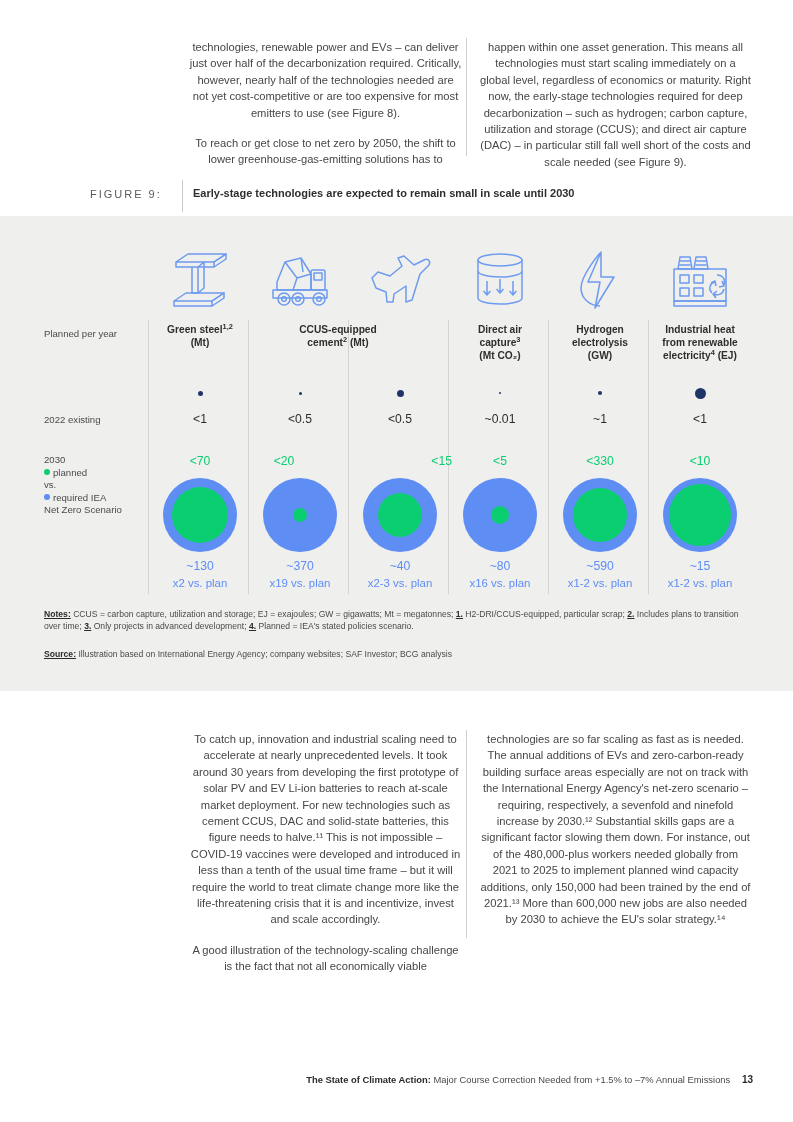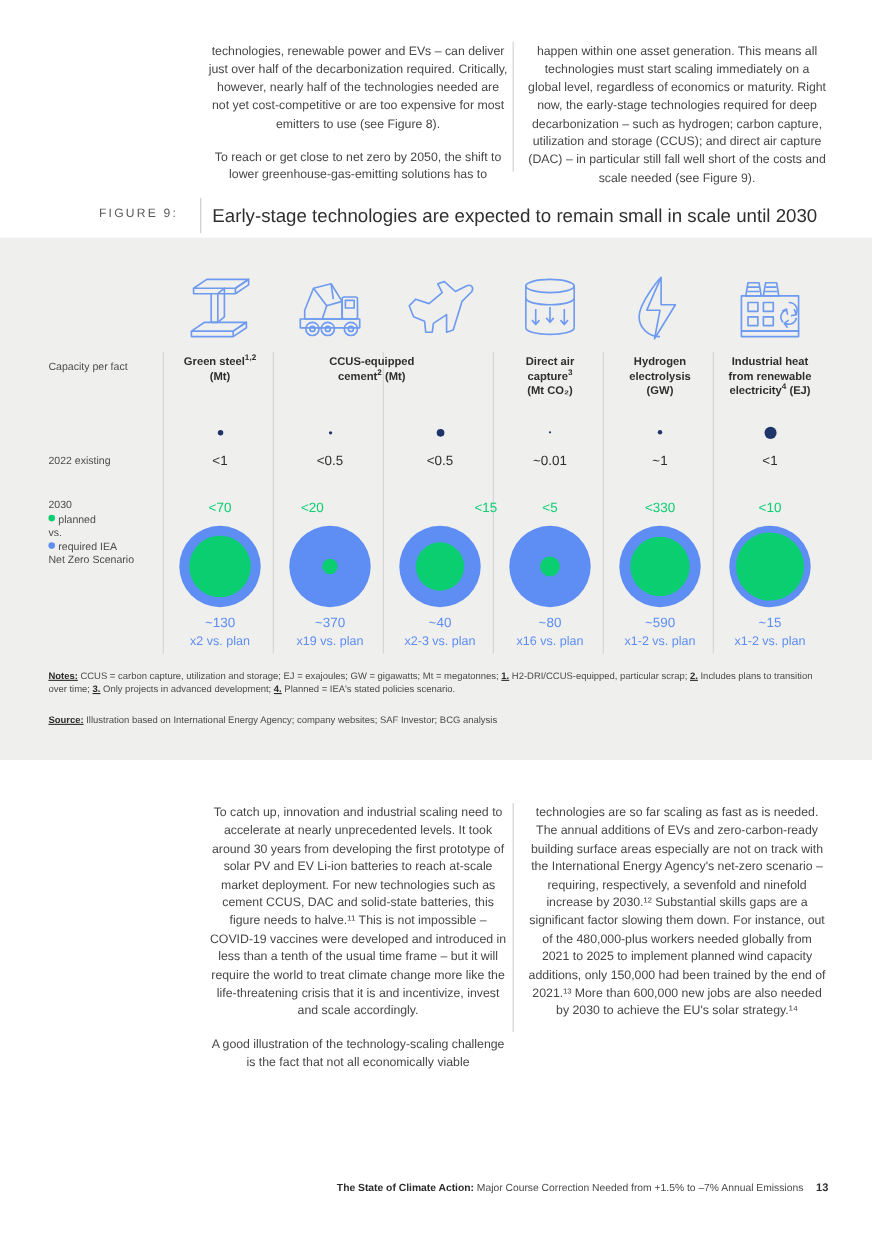--- a/index.html
+++ b/index.html
@@ -47,22 +47,22 @@
   }
   #figure-divider {
     position: absolute;
     left: 182px; top: 2px;
     width: 1px; height: 32px;
     background: #c9c9c9;
   }
   #figure-title {
     position: absolute;
     left: 193px; top: 9px;
-    font-size: 17px;
-    font-weight: normal;
+    font-size: 11px;
+    font-weight: bold;
     color: #2e2e2e;
   }
 
   
   #figure-band {
     position: absolute;
     left: 0; top: 216px;
     width: 793px; height: 475px;
     background: #efefed;
   }
@@ -324,21 +324,21 @@
           <rect x="26" y="37" width="9" height="8"></rect>
           <path d="M6 50 L58 50 L58 55 L6 55 Z"></path>
           <path d="M49 24 C55 24 58 29 56 34 M54 30 L56 35 L51 36"></path>
           <path d="M44 42 C40 38 42 32 47 31 M48 35 L47 30 L43 32"></path>
           <path d="M56 38 C55 43 50 45 46 43 M49 40 L45 43 L48 47"></path>
         </svg>
       </span>
     </div>
   </div>
 
-  <div class="row-label" id="cap-label">Capacity per fact</div>
+  <div class="row-label" id="cap-label">Planned per year</div>
 
   <div id="header-row">
       <div class="col-head" style="left: 148px;">
         <div>Green steel<sup>1,2</sup></div>
         <div>(Mt)</div>
       </div>
       <div class="col-head" style="left: 248px; margin-left: 38px;">
         <div>CCUS-equipped</div>
         <div>cement<sup>2</sup> (Mt)</div>
       </div>

